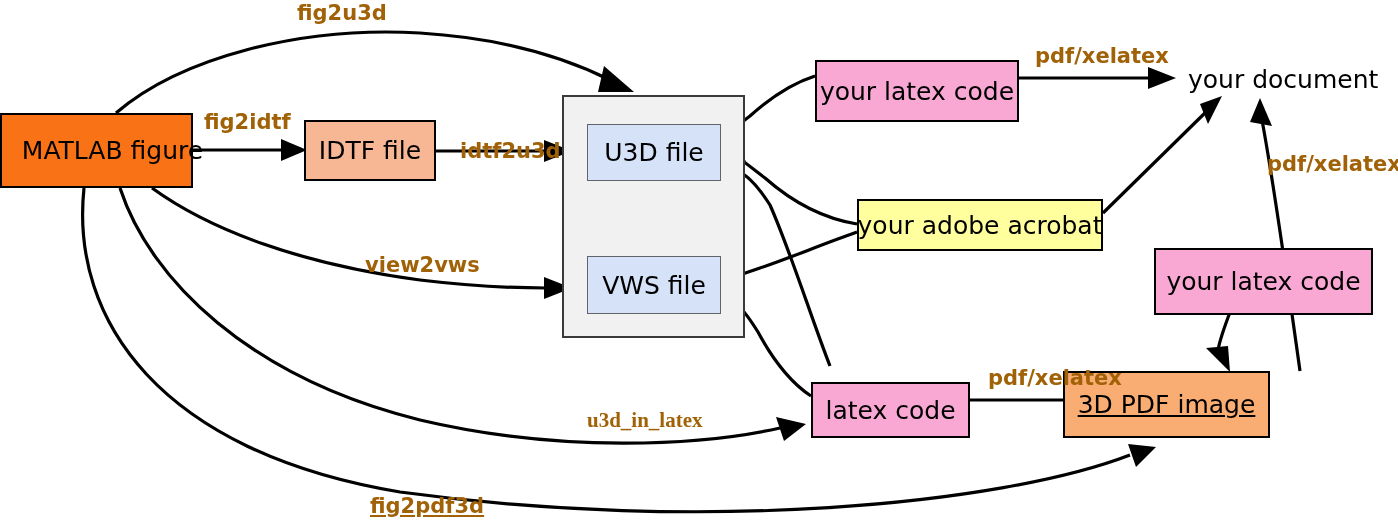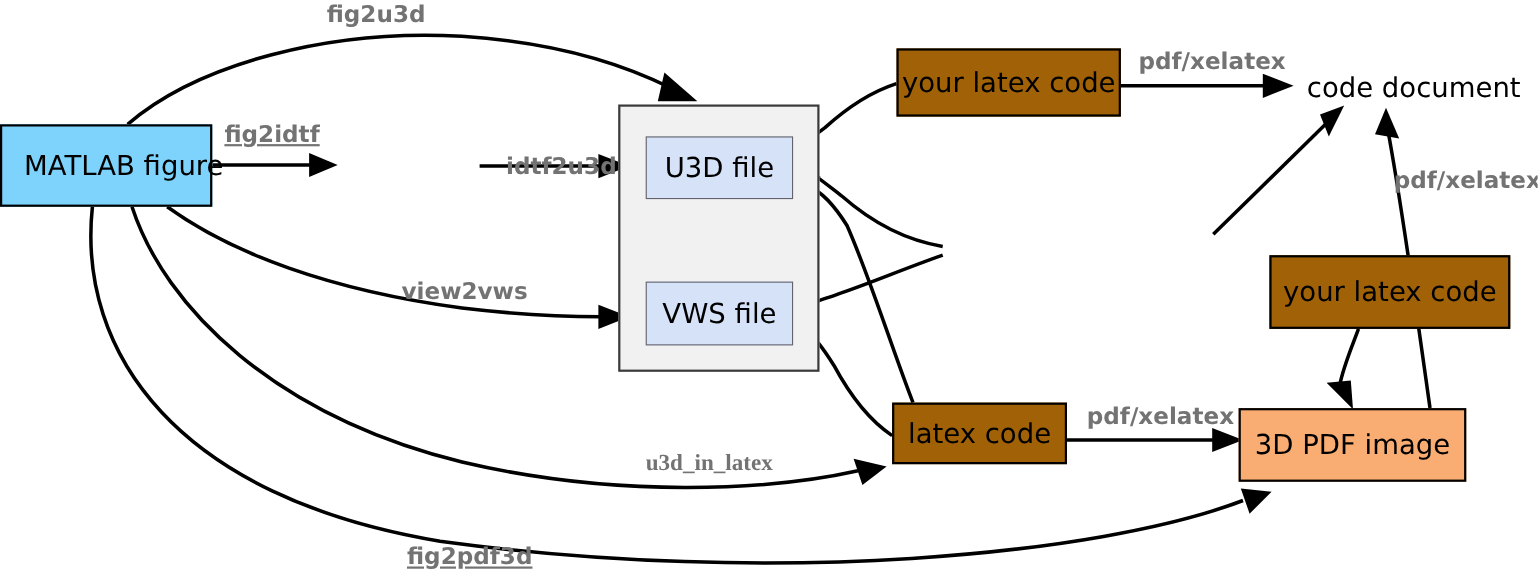--- a/index.html
+++ b/index.html
@@ -40,24 +40,24 @@
     display: flex;
     align-items: center;
     justify-content: center;
     border: 2.2px solid #000000;
     font-family: "DejaVu Sans", sans-serif;
     font-size: 25px;
     color: #000000;
     white-space: nowrap;
     line-height: 1;
   }
-  .node-matlab   { background: #7dd3fc; padding-left: 32px; }
+  .node-matlab   { background: #f97316; padding-left: 32px; }
   .node-idtf     { background: #f7b795; }
   .node-pdf3d    { background: #f9ad72; }
-  .node-green    { background: #a16207; }
+  .node-green    { background: #f9a8d4; margin-top: 16px; }
   .node-yellow   { background: #ffff9e; }
   .node-blue {
     background: #d5e2f7;
     border: 1.6px solid #63636b;
   }
   .node-cluster {
     position: absolute;
     box-sizing: border-box;
     background: #f1f1f1;
     border: 2.2px solid #3a3a3a;
@@ -68,21 +68,21 @@
     font-size: 25px;
     color: #000000;
     white-space: nowrap;
     line-height: 1;
   }
   .edge-label {
     position: absolute;
     font-family: "DejaVu Sans", sans-serif;
     font-weight: bold;
     font-size: 21px;
-    color: #737373;
+    color: #a16207;
     white-space: nowrap;
     line-height: 1;
   }
 </style>
 </head>
 <body>
 
 <div id="diagram-root" style="width: 1398px; height: 522px; background: rgb(255, 255, 255);">
 
   <svg id="diagram-svg" viewBox="0 0 1398 522">
@@ -168,50 +168,56 @@
     </g>
 
   </svg>
 
   <div class="node-cluster" id="cluster-box" style="left: 562px; top: 95px; width: 183px; height: 243px;"></div>
 
   <div class="node-box node-matlab" id="node-matlab-figure" style="left: 0px; top: 113px; width: 193px; height: 75px;">
     <span>MATLAB figure</span>
   </div>
 
+  <div class="node-box node-idtf" id="node-idtf-file" style="left: 304px; top: 120px; width: 132px; height: 61px;">
+    <span>IDTF file</span>
+  </div>
 
   <div class="node-box node-blue" id="node-u3d-file" style="left: 587px; top: 124px; width: 134px; height: 57px;">
     <span>U3D file</span>
   </div>
 
   <div class="node-box node-blue" id="node-vws-file" style="left: 587px; top: 256px; width: 134px; height: 58px;">
     <span>VWS file</span>
   </div>
 
   <div class="node-box node-green" id="node-your-latex-code-top" style="left: 815px; top: 44px; width: 204px; height: 62px;">
     <span>your latex code</span>
   </div>
 
+  <div class="node-box node-yellow" id="node-your-adobe-acrobat" style="left: 857px; top: 199px; width: 246px; height: 52px;">
+    <span>your adobe acrobat</span>
+  </div>
 
   <div class="node-box node-green" id="node-latex-code" style="left: 811px; top: 366px; width: 159px; height: 56px;">
     <span>latex code</span>
   </div>
 
   <div class="node-box node-green" id="node-your-latex-code-bottom" style="left: 1154px; top: 232px; width: 219px; height: 67px;">
     <span>your latex code</span>
   </div>
 
-  <div class="node-box node-pdf3d" id="node-pdf-3d-image" style="left: 1126px; top: 371px; width: 207px; height: 67px;">
+  <div class="node-box node-pdf3d" id="node-pdf-3d-image" style="left: 1063px; top: 371px; width: 207px; height: 67px; text-decoration: underline;">
     <span>3D PDF image</span>
   </div>
 
-  <div class="plain-text" id="text-your-document" style="left: 1188px; top: 67px;">code document</div>
+  <div class="plain-text" id="text-your-document" style="left: 1188px; top: 67px;">your document</div>
 
   <div class="edge-label" id="edge-label-0" style="left: 297px; top: 3px;">fig2u3d</div>
-  <div class="edge-label" id="edge-label-1" style="left: 204px; top: 112px; text-decoration: underline;">fig2idtf</div>
+  <div class="edge-label" id="edge-label-1" style="left: 204px; top: 112px;">fig2idtf</div>
   <div class="edge-label" id="edge-label-2" style="left: 460px; top: 106px; margin-top: 35px;">idtf2u3d</div>
   <div class="edge-label" id="edge-label-3" style="left: 365px; top: 239px; margin-top: 16px;">view2vws</div>
   <div class="edge-label" id="edge-label-4" style="left: 587px; top: 410px; font-family: Liberation Serif, serif;">u3d_in_latex</div>
   <div class="edge-label" id="edge-label-5" style="left: 370px; top: 496px; text-decoration: underline;">fig2pdf3d</div>
   <div class="edge-label" id="edge-label-6" style="left: 1035px; top: 46px;">pdf/xelatex</div>
   <div class="edge-label" id="edge-label-7" style="left: 1267px; top: 154px;">pdf/xelatex</div>
   <div class="edge-label" id="edge-label-8" style="left: 988px; top: 368px;">pdf/xelatex</div>
 
 </div>
 

